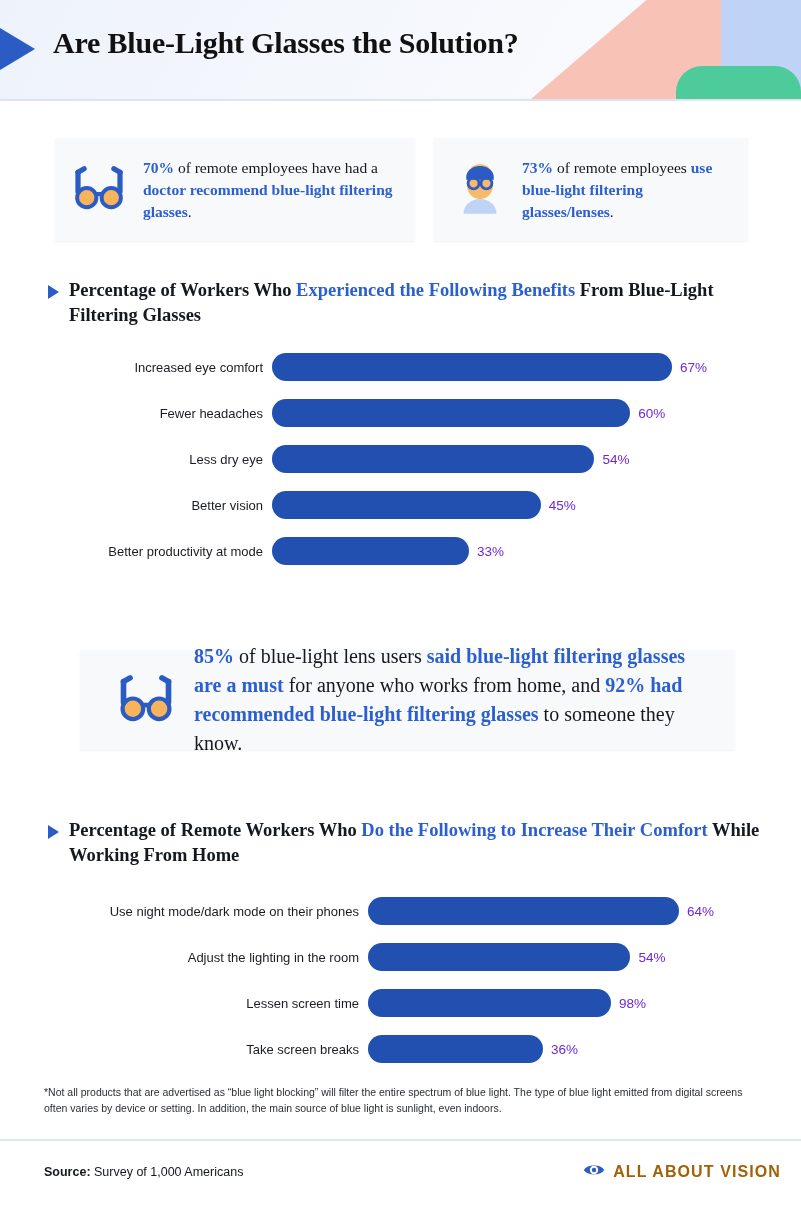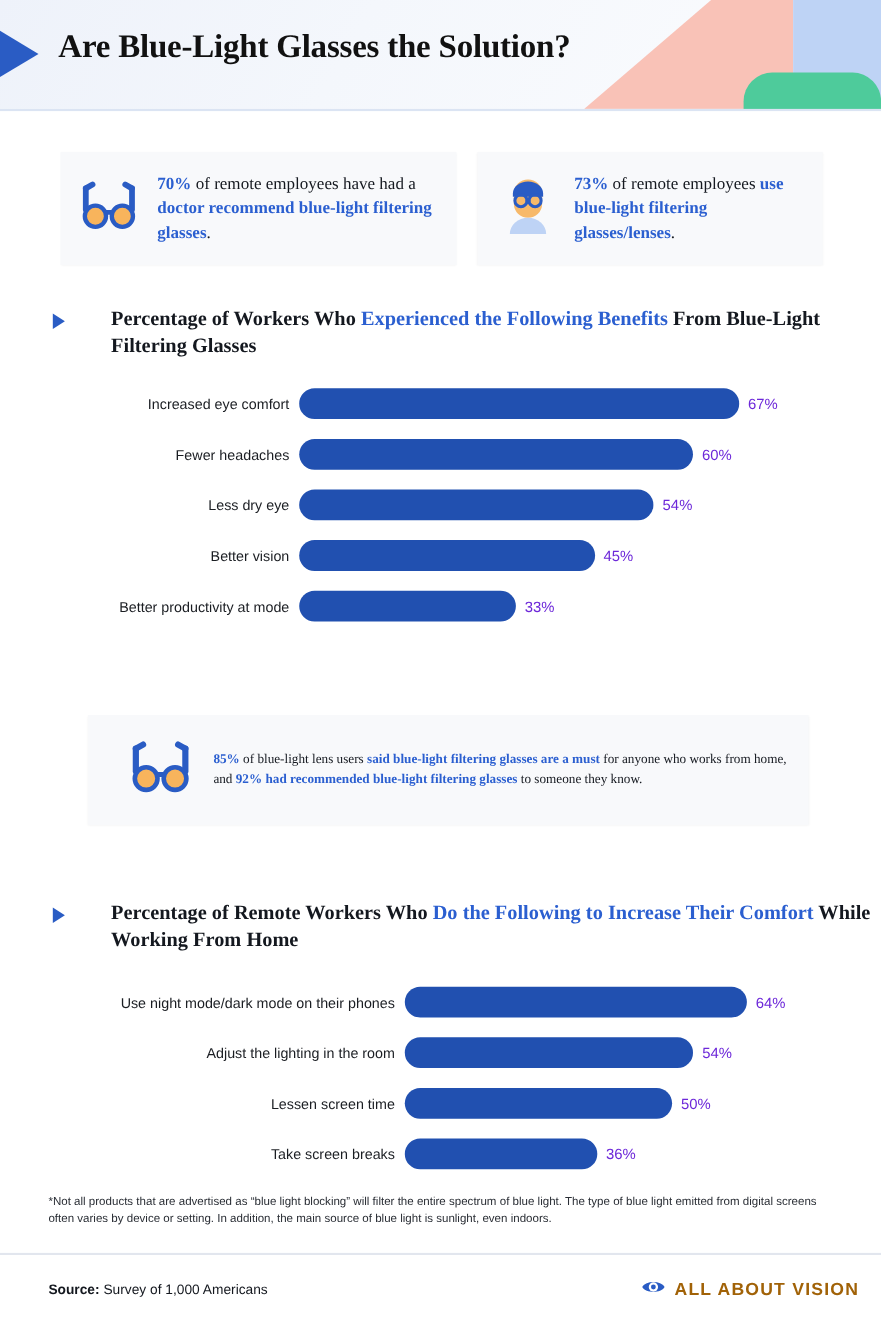--- a/index.html
+++ b/index.html
@@ -93,21 +93,20 @@
     line-height: 1.42;
     color: #14181f;
   }
   .blue { color: #2b5fd0; font-weight: bold; }
 
   
   .section-head {
     position: absolute;
     display: flex;
     align-items: flex-start;
-    gap: 32px;
   }
   .sh-bullet {
     flex: 0 0 auto;
     width: 0; height: 0;
     border-top: 7px solid transparent;
     border-bottom: 7px solid transparent;
     border-left: 11px solid #2a5cc4;
     margin-top: 7px;
     margin-right: 10px;
   }
@@ -164,21 +163,21 @@
     position: absolute;
     left: 80px; top: 650px;
     width: 655px; height: 100px;
     background: #f8f9fb;
     box-shadow: 0 1px 2px rgba(0,0,0,0.06);
     display: flex;
     align-items: center;
     padding: 12px 18px;
   }
   #callout .stat-icon { width: 62px; margin-right: 16px; margin-left: 18px; }
-  #callout .stat-text { font-size: 12px; line-height: 1.46; }
+  #callout .stat-text { font-size: 20px; line-height: 1.46; }
 
   
   #footnote {
     position: absolute;
     left: 44px; top: 1085px;
     width: 718px;
     font-family: "Liberation Sans", sans-serif;
     font-size: 10.5px;
     line-height: 1.5;
     color: #2a2e35;
@@ -352,21 +351,21 @@
       <div class="bar-label">Adjust the lighting in the room</div>
       <div class="bar-track">
         <div class="bar-fill" style="width: 262.44px; background: rgb(33, 80, 176);"></div>
         <div class="bar-value">54%</div>
       </div>
     </div>
     <div class="bar-row">
       <div class="bar-label">Lessen screen time</div>
       <div class="bar-track">
         <div class="bar-fill" style="width: 243px; background: rgb(33, 80, 176);"></div>
-        <div class="bar-value">50%</div>
+        <div class="bar-value">98%</div>
       </div>
     </div>
     <div class="bar-row">
       <div class="bar-label">Take screen breaks</div>
       <div class="bar-track">
         <div class="bar-fill" style="width: 174.96px; background: rgb(33, 80, 176);"></div>
         <div class="bar-value">36%</div>
       </div>
     </div>
   </div>

